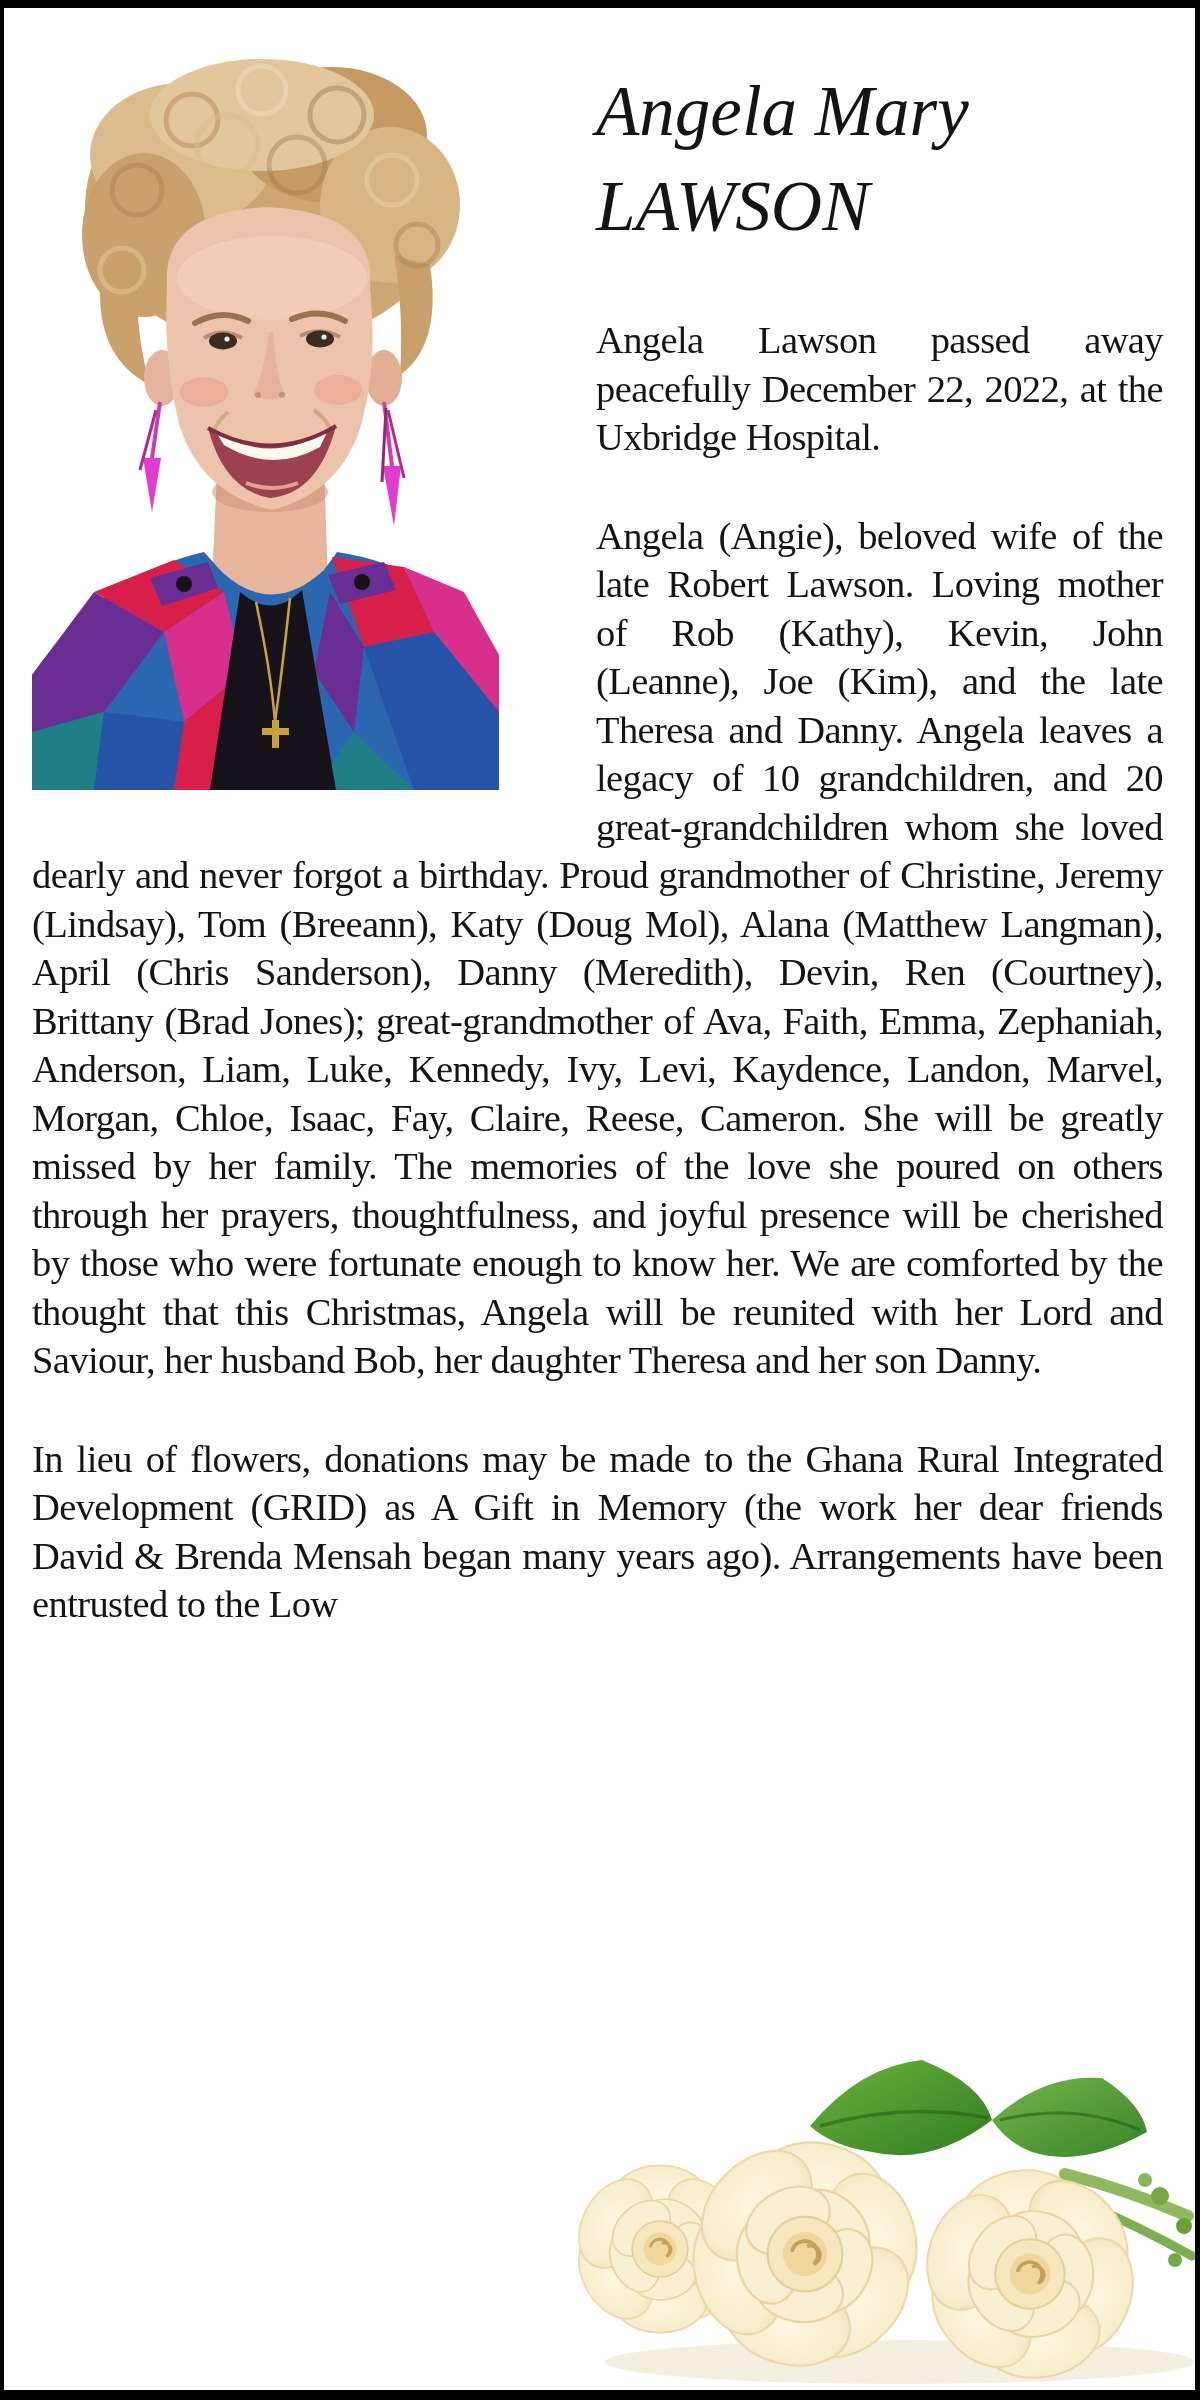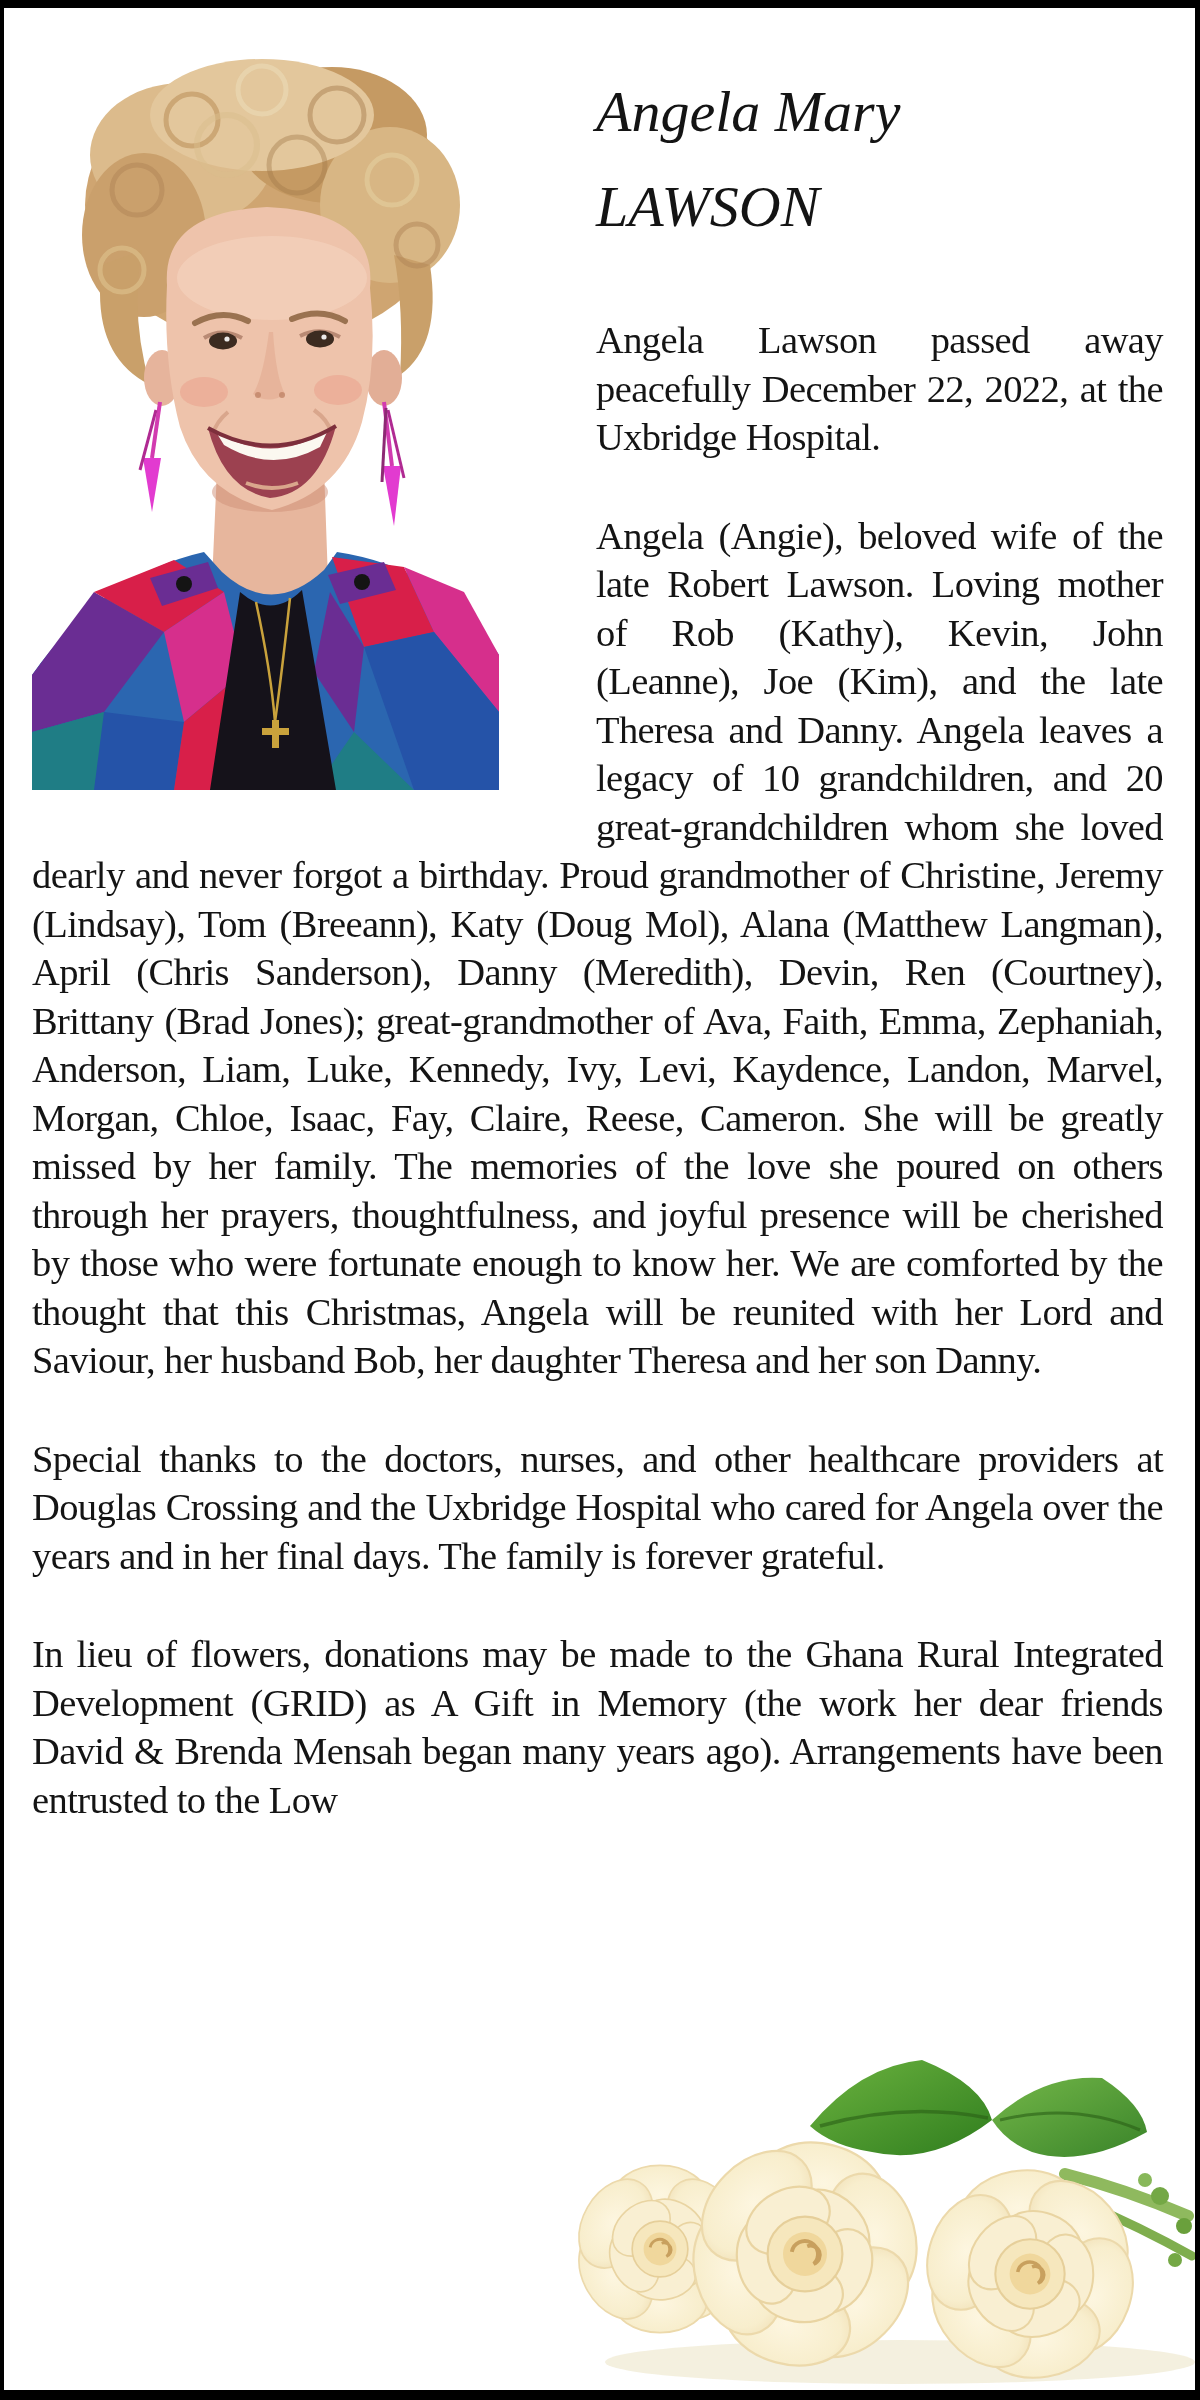--- a/index.html
+++ b/index.html
@@ -21,21 +21,21 @@
   }
   .portrait{
     float:left;
     width:467px;height:760px;
     margin:0 97px 16px 0;
   }
   .portrait svg{display:block;width:100%;height:100%;}
   h1.title{
     font-style:italic;
     font-weight:normal;
-    font-size:58px;
+    font-size:71px;
     line-height:95px;
     letter-spacing:0;
     margin:34px 0 62px 0;
   }
   .page p{
     margin:0 0 50px 0;
     text-align:justify;
     position:relative;z-index:1;
   }
   .page p.no-gap{margin-bottom:10px;}
@@ -160,21 +160,20 @@
         <line x1="356" y1="380" x2="372" y2="448" stroke="#b02a92" stroke-width="3"></line>
         <line x1="354" y1="378" x2="350" y2="452" stroke="#8d2a74" stroke-width="3"></line>
       </g>
     </svg>
   </div>
 
   <h1 class="title"><span>Angela Mary</span><br><span>LAWSON</span></h1>
 
   <p>Angela Lawson passed away peacefully December 22, 2022, at the Uxbridge Hospital.</p>
   <p>Angela (Angie), beloved wife of the late Robert Lawson. Loving mother of Rob (Kathy), Kevin, John (Leanne), Joe (Kim), and the late Theresa and Danny. Angela leaves a legacy of 10 grandchildren, and 20 great-grandchildren whom she loved dearly and never forgot a birthday. Proud grandmother of Christine, Jeremy (Lindsay), Tom (Breeann), Katy (Doug Mol), Alana (Matthew Langman), April (Chris Sanderson), Danny (Meredith), Devin, Ren (Courtney), Brittany (Brad Jones); great-grandmother of Ava, Faith, Emma, Zephaniah, Anderson, Liam, Luke, Kennedy, Ivy, Levi, Kaydence, Landon, Marvel, Morgan, Chloe, Isaac, Fay, Claire, Reese, Cameron. She will be greatly missed by her family. The memories of the love she poured on others through her prayers, thoughtfulness, and joyful presence will be cherished by those who were fortunate enough to know her. We are comforted by the thought that this Christmas, Angela will be reunited with her Lord and Saviour, her husband Bob, her daughter Theresa and her son Danny.</p>
-  <p>Special thanks to the doctors, nurses, and other healthcare providers at Douglas Crossing and the Uxbridge Hospital who cared for Angela over the years and in her final days. The family is forever grateful.</p>
   <p class="no-gap">In lieu of flowers, donations may be made to the Ghana Rural Integrated Development (GRID) as A Gift in Memory (the work her dear friends David &amp; Brenda Mensah began many years ago). Arrangements have been entrusted to the Low</p>
 
   <div class="roses" role="img" aria-label="Three cream-white roses with green leaves and stems lying on a white surface">
     <svg viewBox="0 0 640 332" xmlns="http://www.w3.org/2000/svg">
       <defs>
         <radialGradient id="pet" cx="50%" cy="45%" r="62%">
           <stop offset="0%" stop-color="#fdf6e0"></stop>
           <stop offset="70%" stop-color="#f8eecd"></stop>
           <stop offset="100%" stop-color="#efddb2"></stop>
         </radialGradient>

